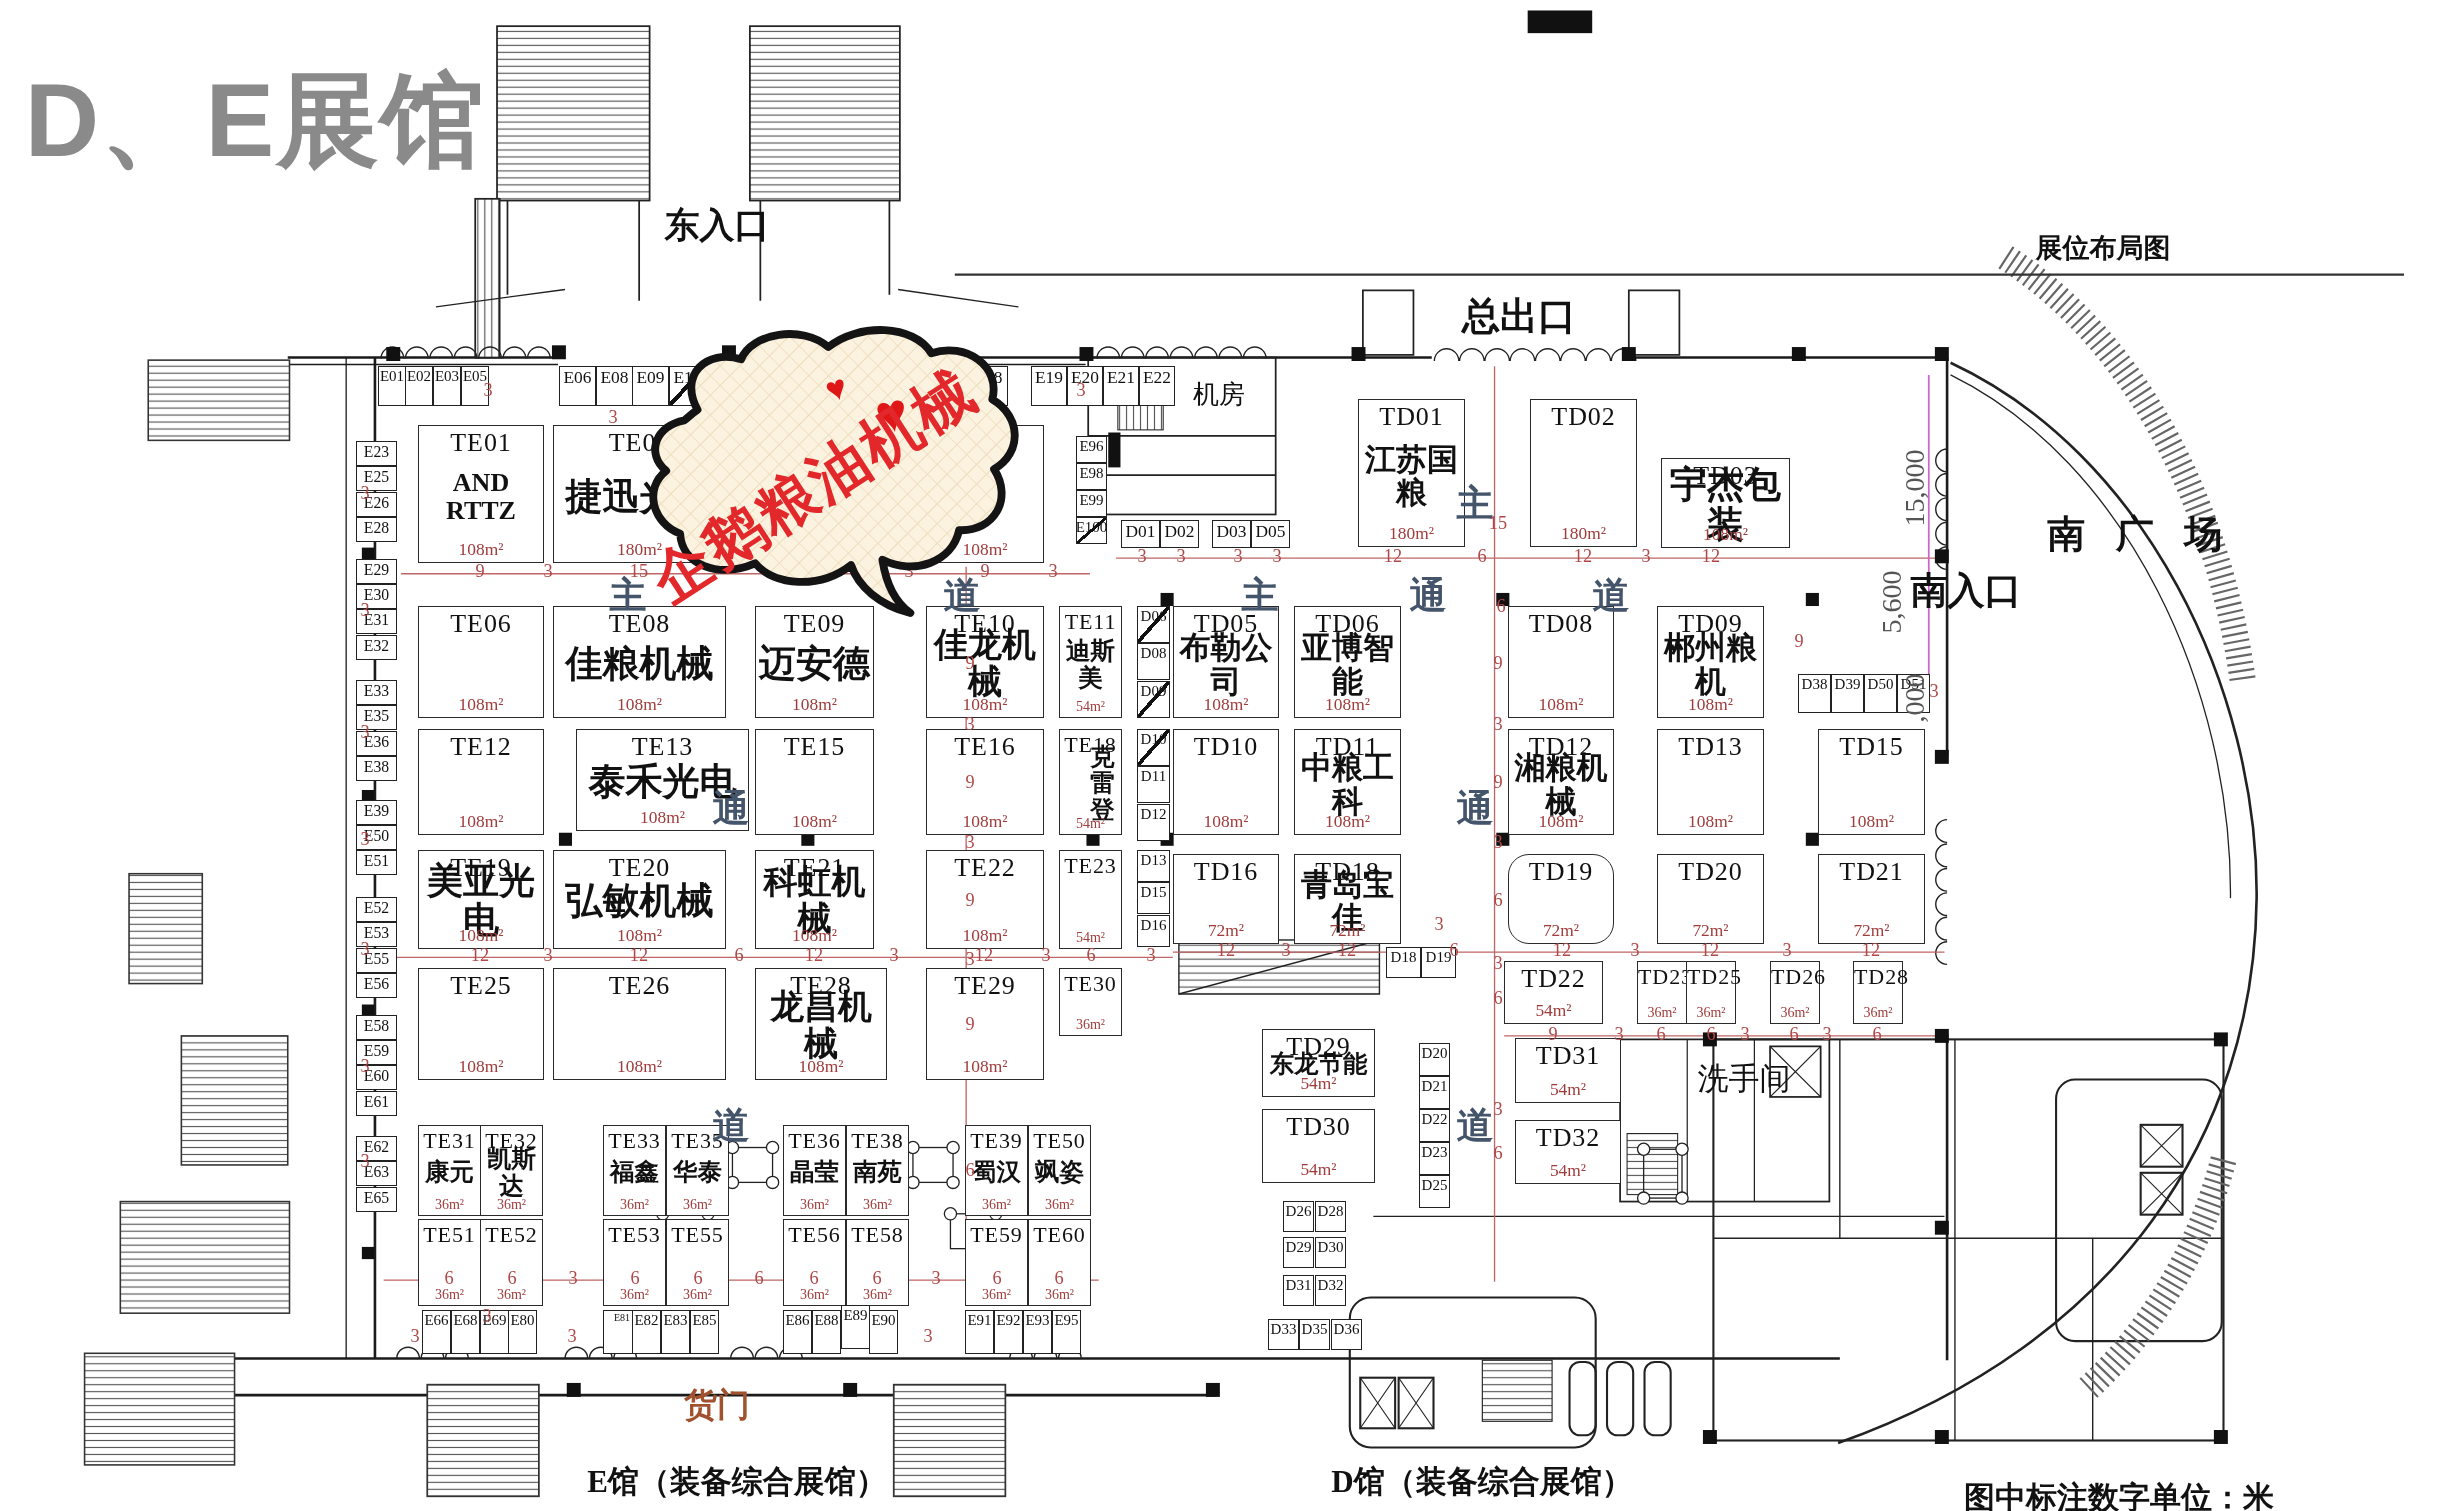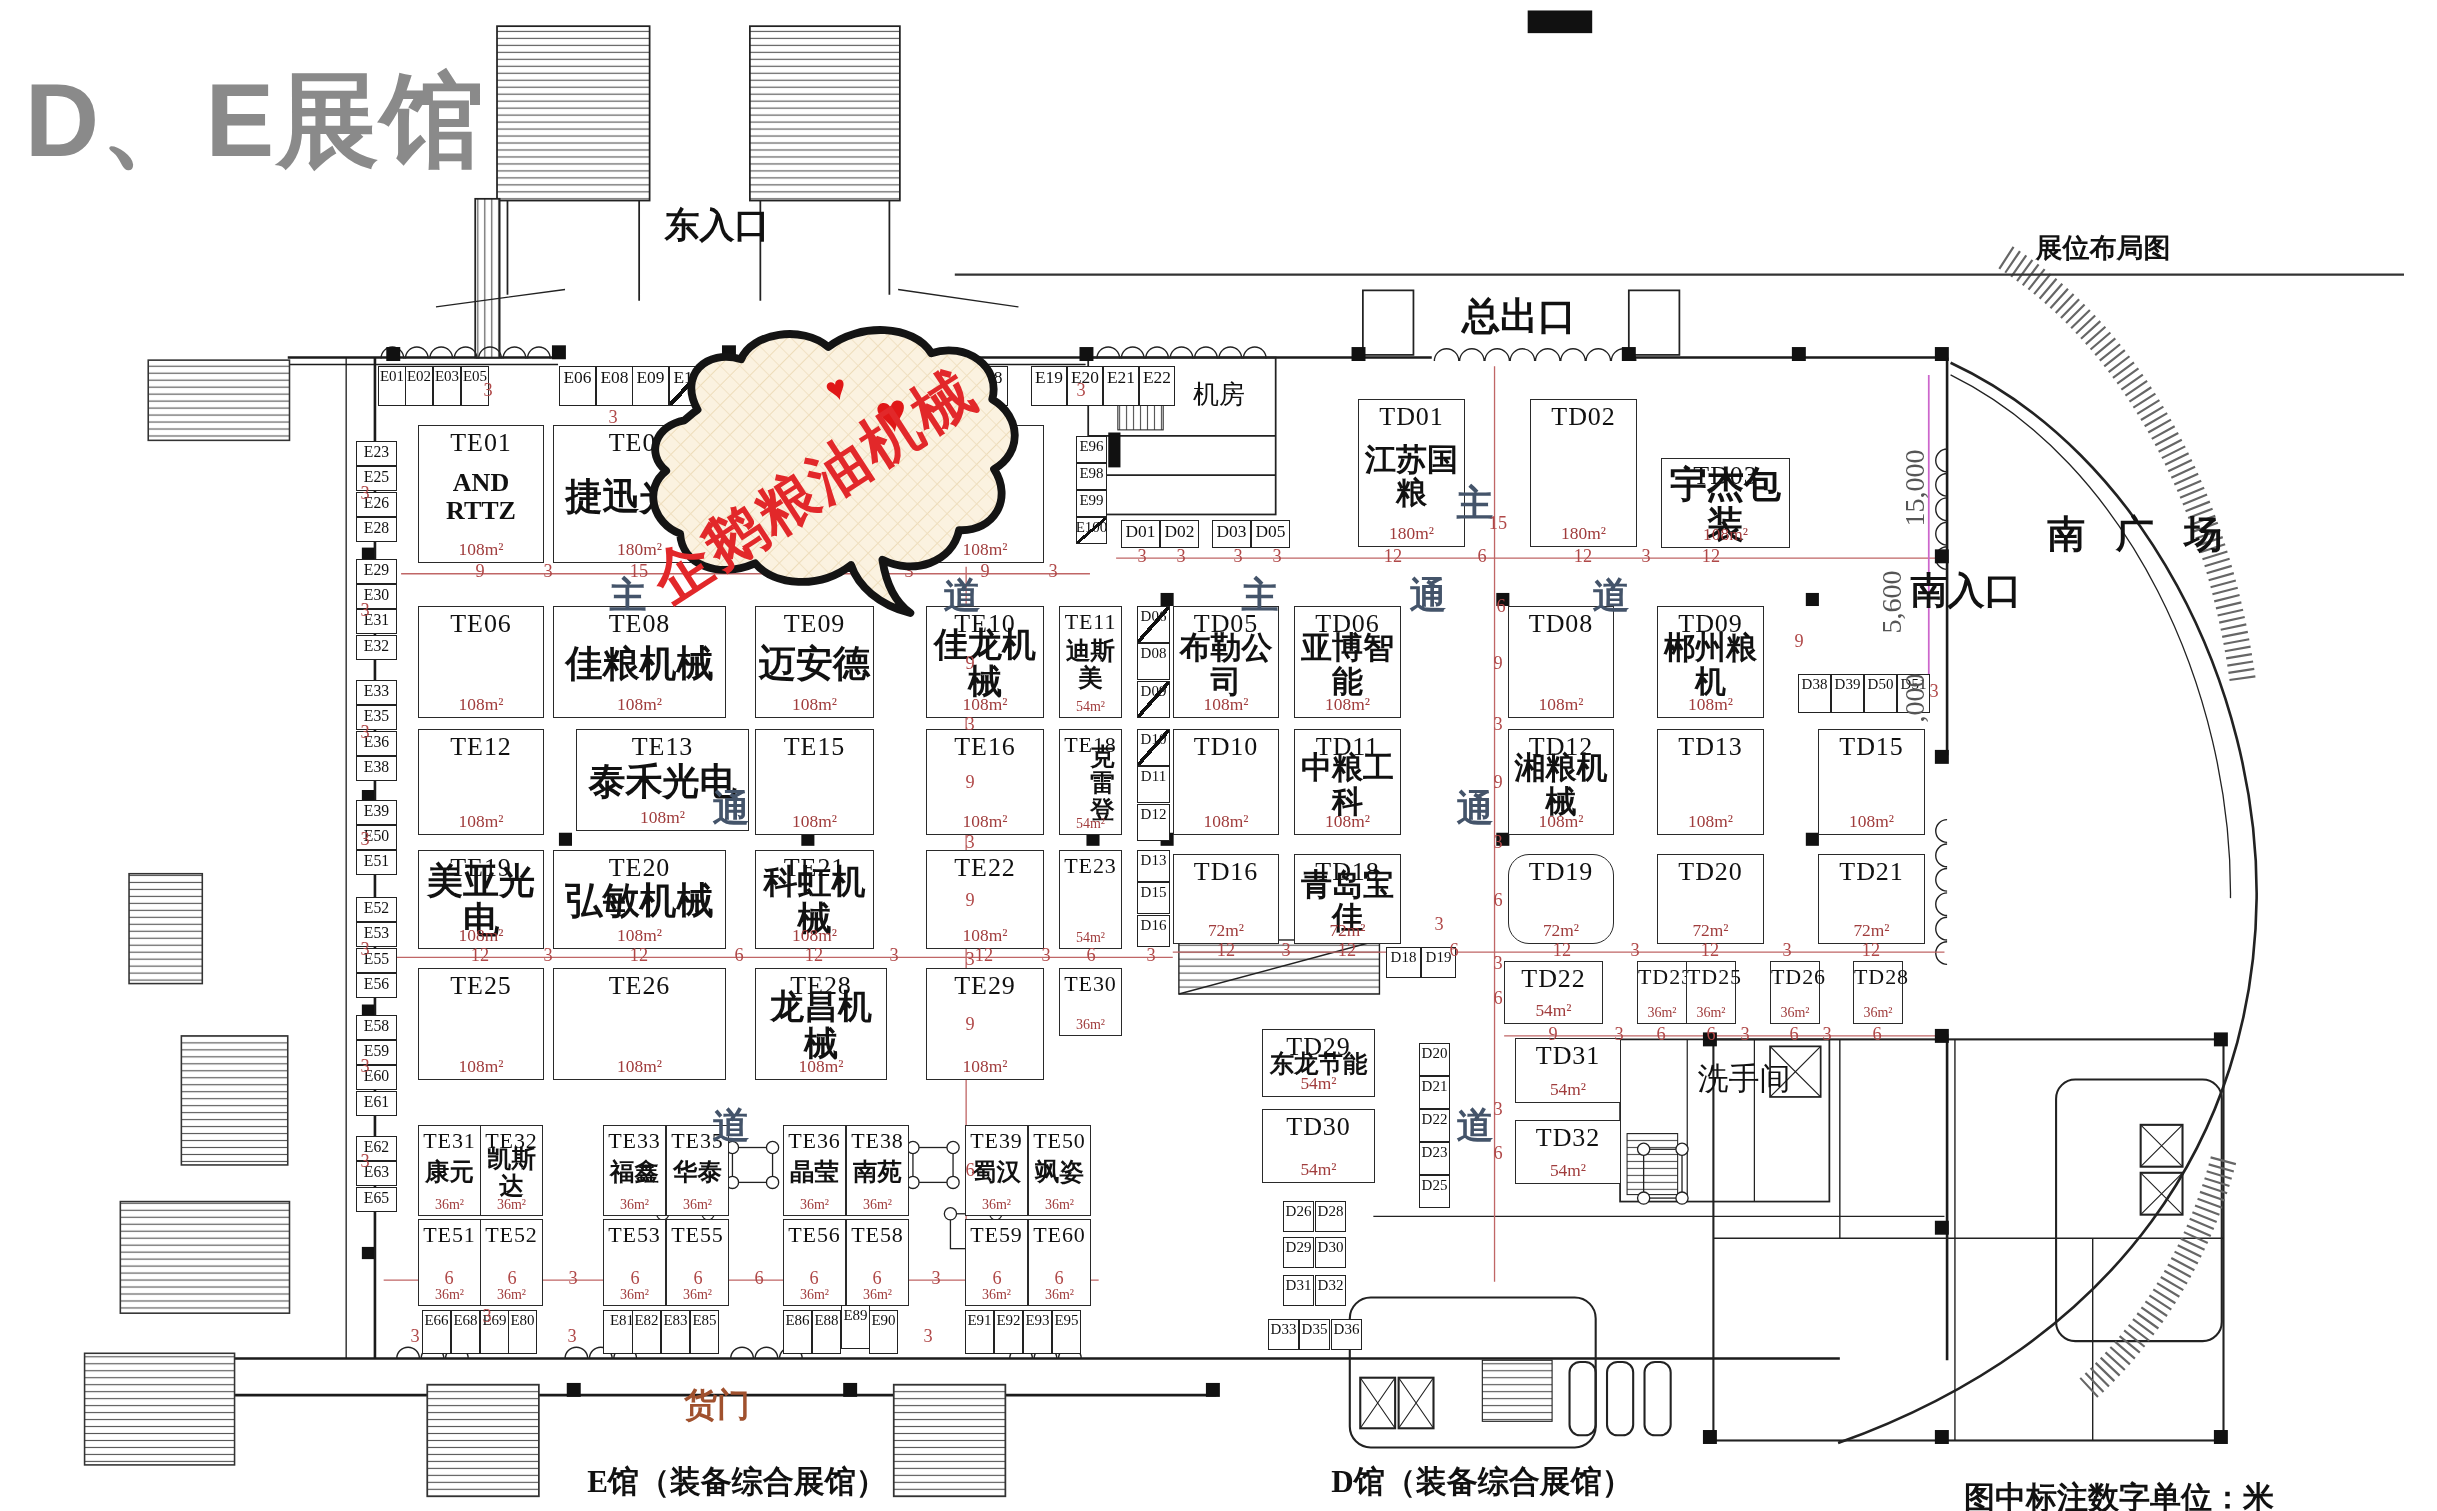--- a/index.html
+++ b/index.html
@@ -596,21 +596,21 @@
     <div class="scell" style="left: 1315px; top: 1237px; width: 31px; height: 31px; font-size: 15px;">D30</div>
     <div class="scell" style="left: 1283px; top: 1275px; width: 31px; height: 31px; font-size: 15px;">D31</div>
     <div class="scell" style="left: 1315px; top: 1275px; width: 31px; height: 31px; font-size: 15px;">D32</div>
     <div class="scell" style="left: 1268px; top: 1319px; width: 31px; height: 31px; font-size: 15px;">D33</div>
     <div class="scell" style="left: 1299px; top: 1319px; width: 31px; height: 31px; font-size: 15px;">D35</div>
     <div class="scell" style="left: 1331px; top: 1319px; width: 31px; height: 31px; font-size: 15px;">D36</div>
     <div class="scell" style="left: 422px; top: 1310px; width: 29px; height: 44px; font-size: 15px;">E66</div>
     <div class="scell" style="left: 451px; top: 1310px; width: 29px; height: 44px; font-size: 15px;">E68</div>
     <div class="scell" style="left: 480px; top: 1310px; width: 29px; height: 44px; font-size: 15px;">E69</div>
     <div class="scell" style="left: 508px; top: 1310px; width: 29px; height: 44px; font-size: 15px;">E80</div>
-    <div class="scell" style="left: 603px; top: 1310px; width: 38px; height: 44px; font-size: 15px;">E81</div>
+    <div class="scell" style="left: 603px; top: 1310px; width: 38px; height: 44px; font-size: 10px;">E81</div>
     <div class="scell" style="left: 632px; top: 1310px; width: 29px; height: 44px; font-size: 15px;">E82</div>
     <div class="scell" style="left: 661px; top: 1310px; width: 29px; height: 44px; font-size: 15px;">E83</div>
     <div class="scell" style="left: 690px; top: 1310px; width: 29px; height: 44px; font-size: 15px;">E85</div>
     <div class="scell" style="left: 783px; top: 1310px; width: 29px; height: 44px; font-size: 15px;">E86</div>
     <div class="scell" style="left: 812px; top: 1310px; width: 29px; height: 44px; font-size: 15px;">E88</div>
     <div class="scell" style="left: 841px; top: 1305px; width: 29px; height: 44px; font-size: 15px;">E89</div>
     <div class="scell" style="left: 869px; top: 1310px; width: 29px; height: 44px; font-size: 15px;">E90</div>
     <div class="scell" style="left: 965px; top: 1310px; width: 29px; height: 44px; font-size: 15px;">E91</div>
     <div class="scell" style="left: 994px; top: 1310px; width: 29px; height: 44px; font-size: 15px;">E92</div>
     <div class="scell" style="left: 1023px; top: 1310px; width: 29px; height: 44px; font-size: 15px;">E93</div>

